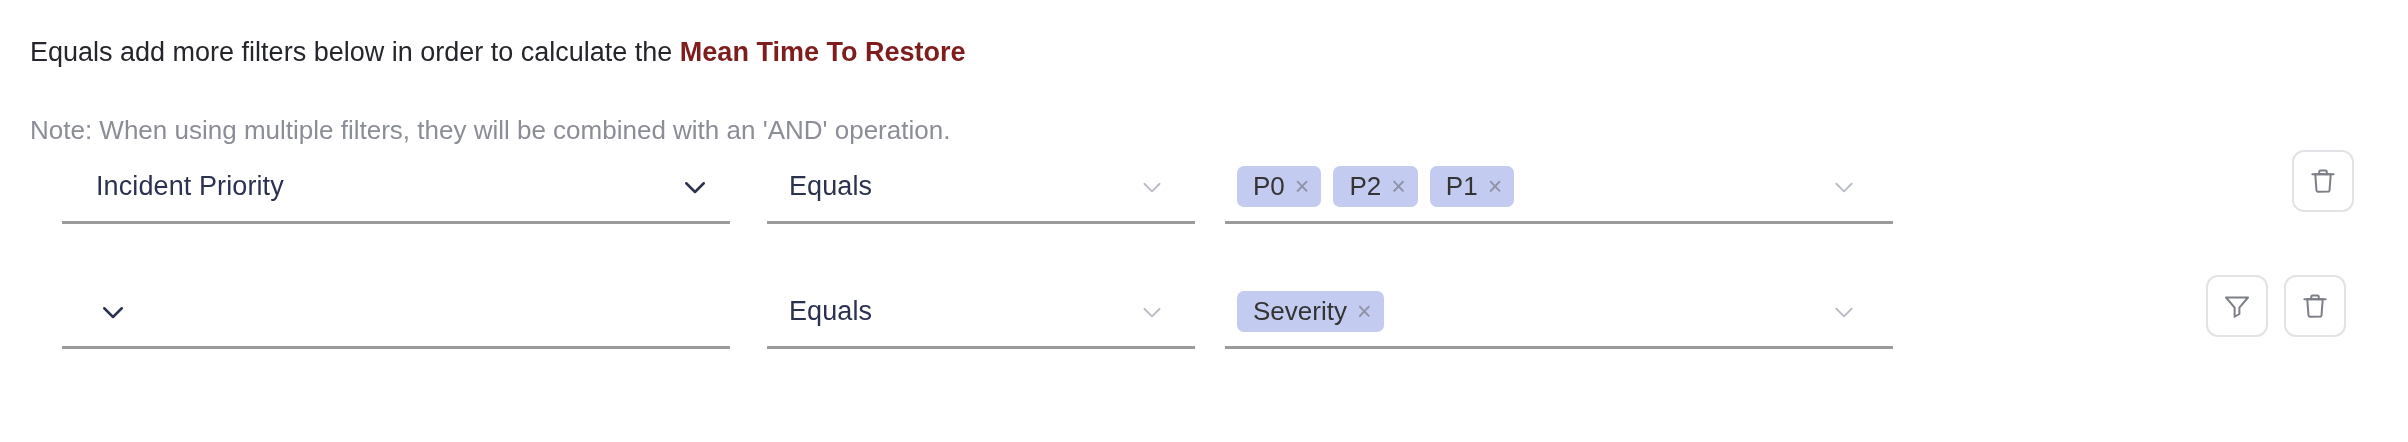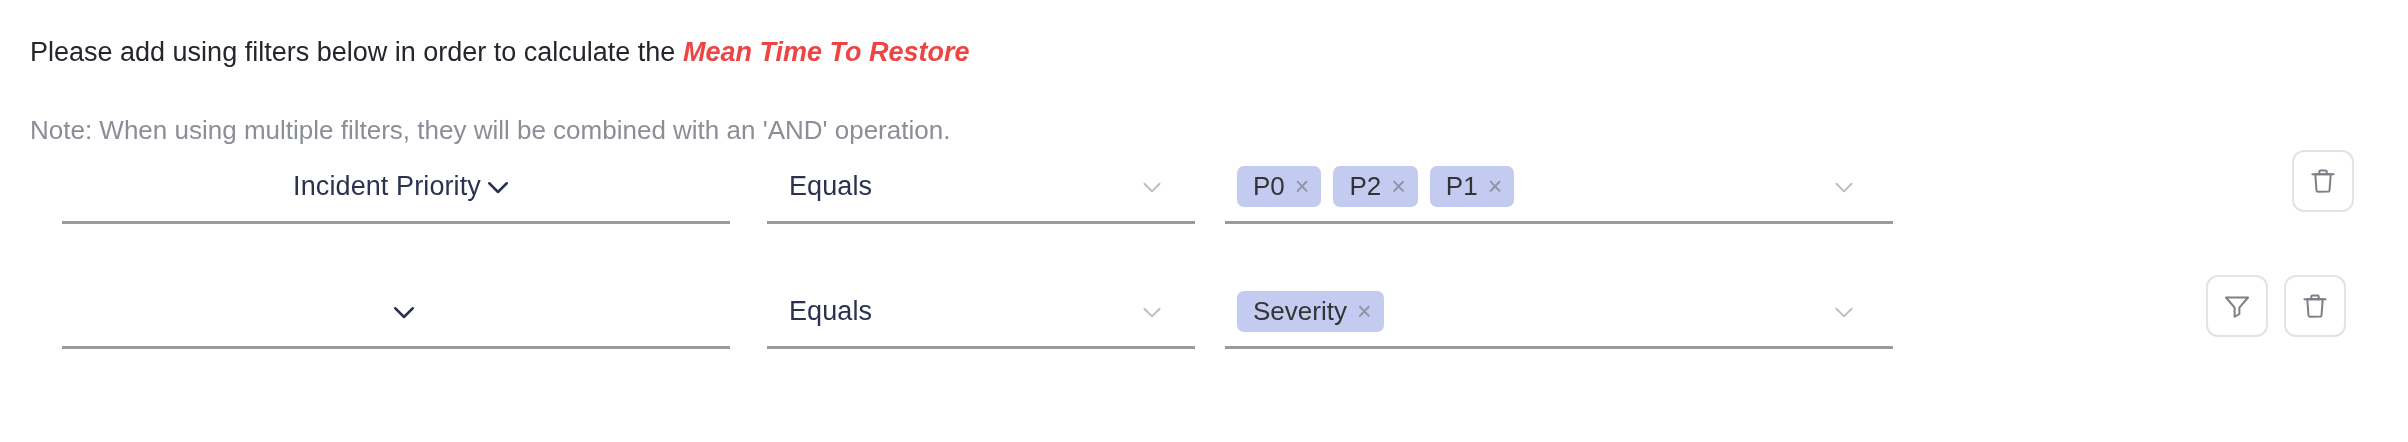--- a/index.html
+++ b/index.html
@@ -25,21 +25,21 @@
   
   .intro {
     position: absolute;
     left: 30px;
     top: 36px;
     font-size: 27px;
     line-height: 32px;
     color: #24262b;
     white-space: nowrap;
   }
-  .intro .strong { font-weight: bold; color: #ef4444; font-style: italic; }
+  .intro .strong { font-weight: bold; color: #7f1d1d; }
 
   .note {
     position: absolute;
     left: 30px;
     top: 94px;
     font-size: 26px;
     line-height: 31px;
     color: #8b8e96;
     white-space: nowrap;
     margin-top: 21px;
@@ -60,21 +60,21 @@
   .field {
     position: absolute;
     top: 0;
     height: 72px;
     border-bottom: 3px solid #9b9b9b;
     display: flex;
     align-items: center;
     justify-content: space-between;
     padding: 0 8px 0 34px;
   }
-  .field.attr  { left: 62px;  width: 668px; justify-content: center; }
+  .field.attr  { left: 62px;  width: 668px; }
   .field.op    { left: 767px; width: 428px;  padding-left: 22px; }
   .field.val   { left: 1225px; width: 668px; padding-left: 12px; padding-right: 14px; }
 
   .field-text {
     font-size: 27px;
     color: #2a3250;
     white-space: nowrap;
     letter-spacing: 0.1px;
   }
 
@@ -145,21 +145,21 @@
     color: #7c7f86;
   }
   .icon-btn svg { display: block; }
 </style>
 </head>
 <body>
 
 <div class="panel">
 
   <div class="intro">
-    <span>Please add using filters below in order to calculate the </span><span class="strong">Mean Time To Restore</span>
+    <span>Equals add more filters below in order to calculate the </span><span class="strong">Mean Time To Restore</span>
   </div>
 
   <div class="note">Note: When using multiple filters, they will be combined with an 'AND' operation.</div>
 
   <div class="rows">
 
     <div class="filter-row">
 
       <div class="field attr">
         <span class="field-text">Incident Priority</span>

